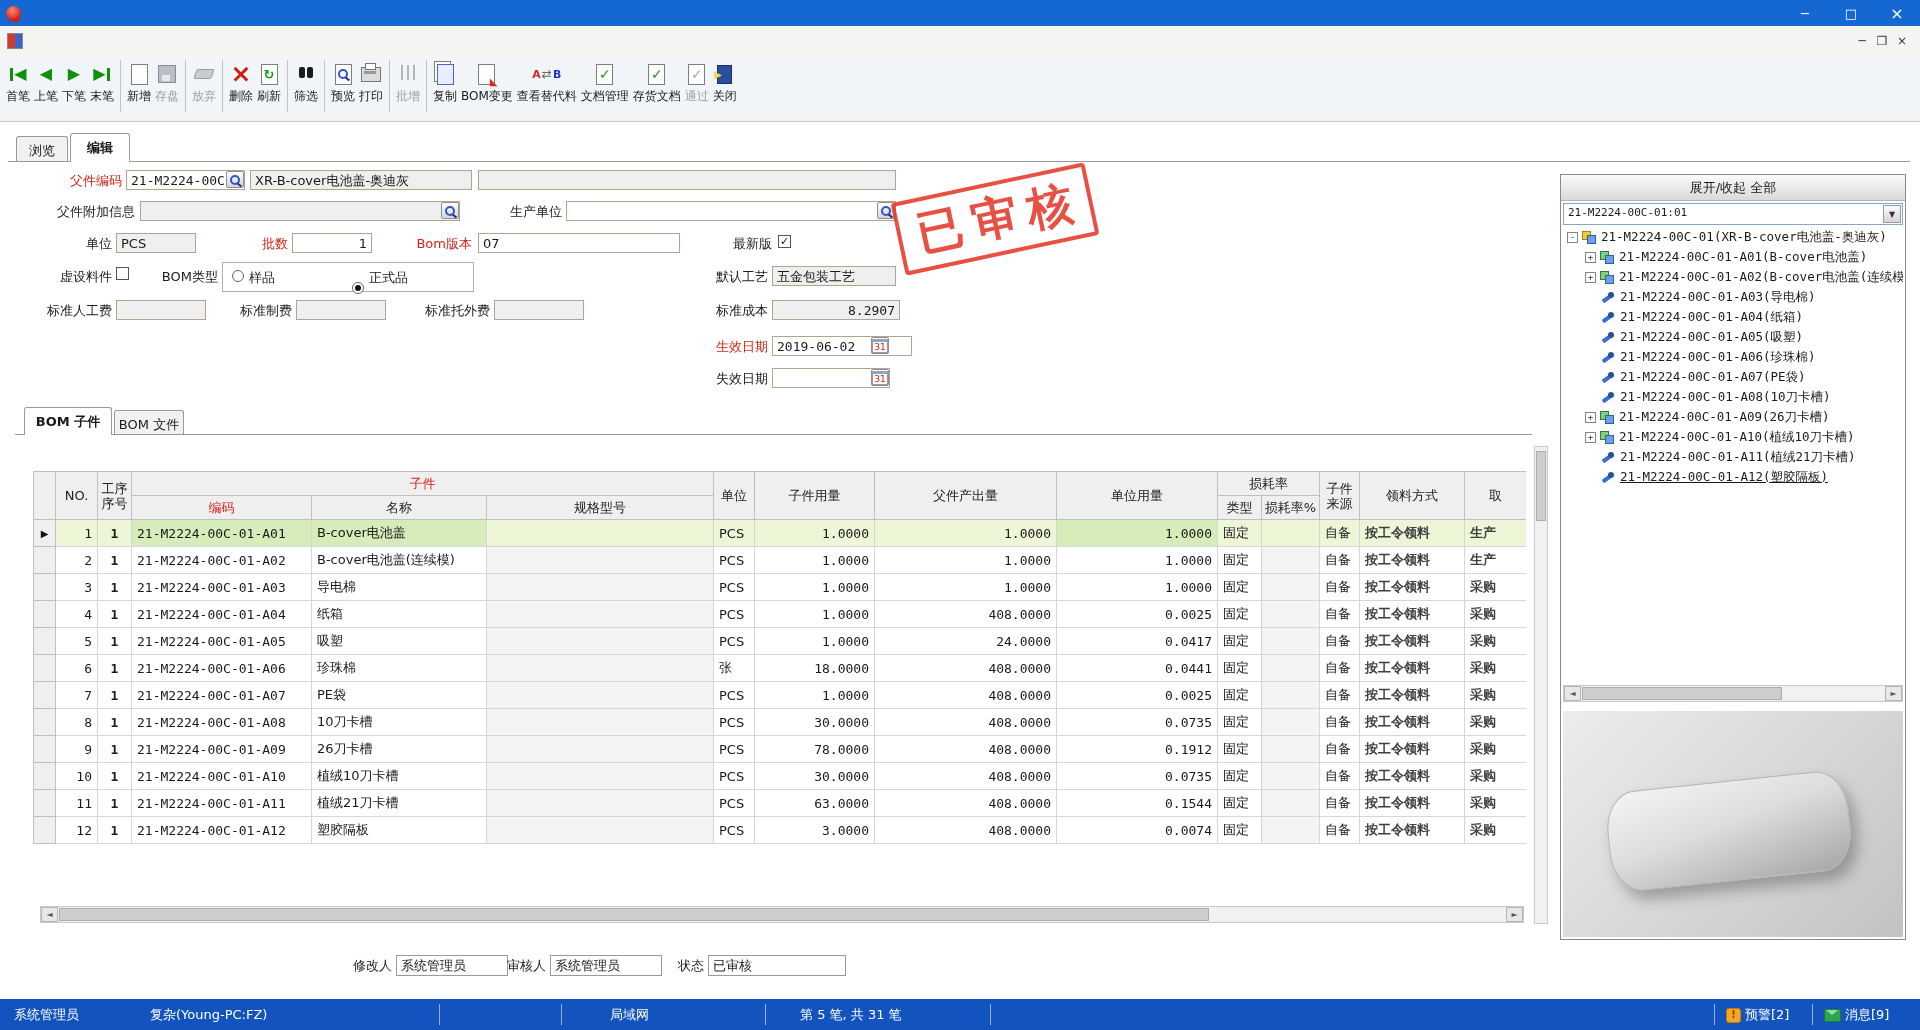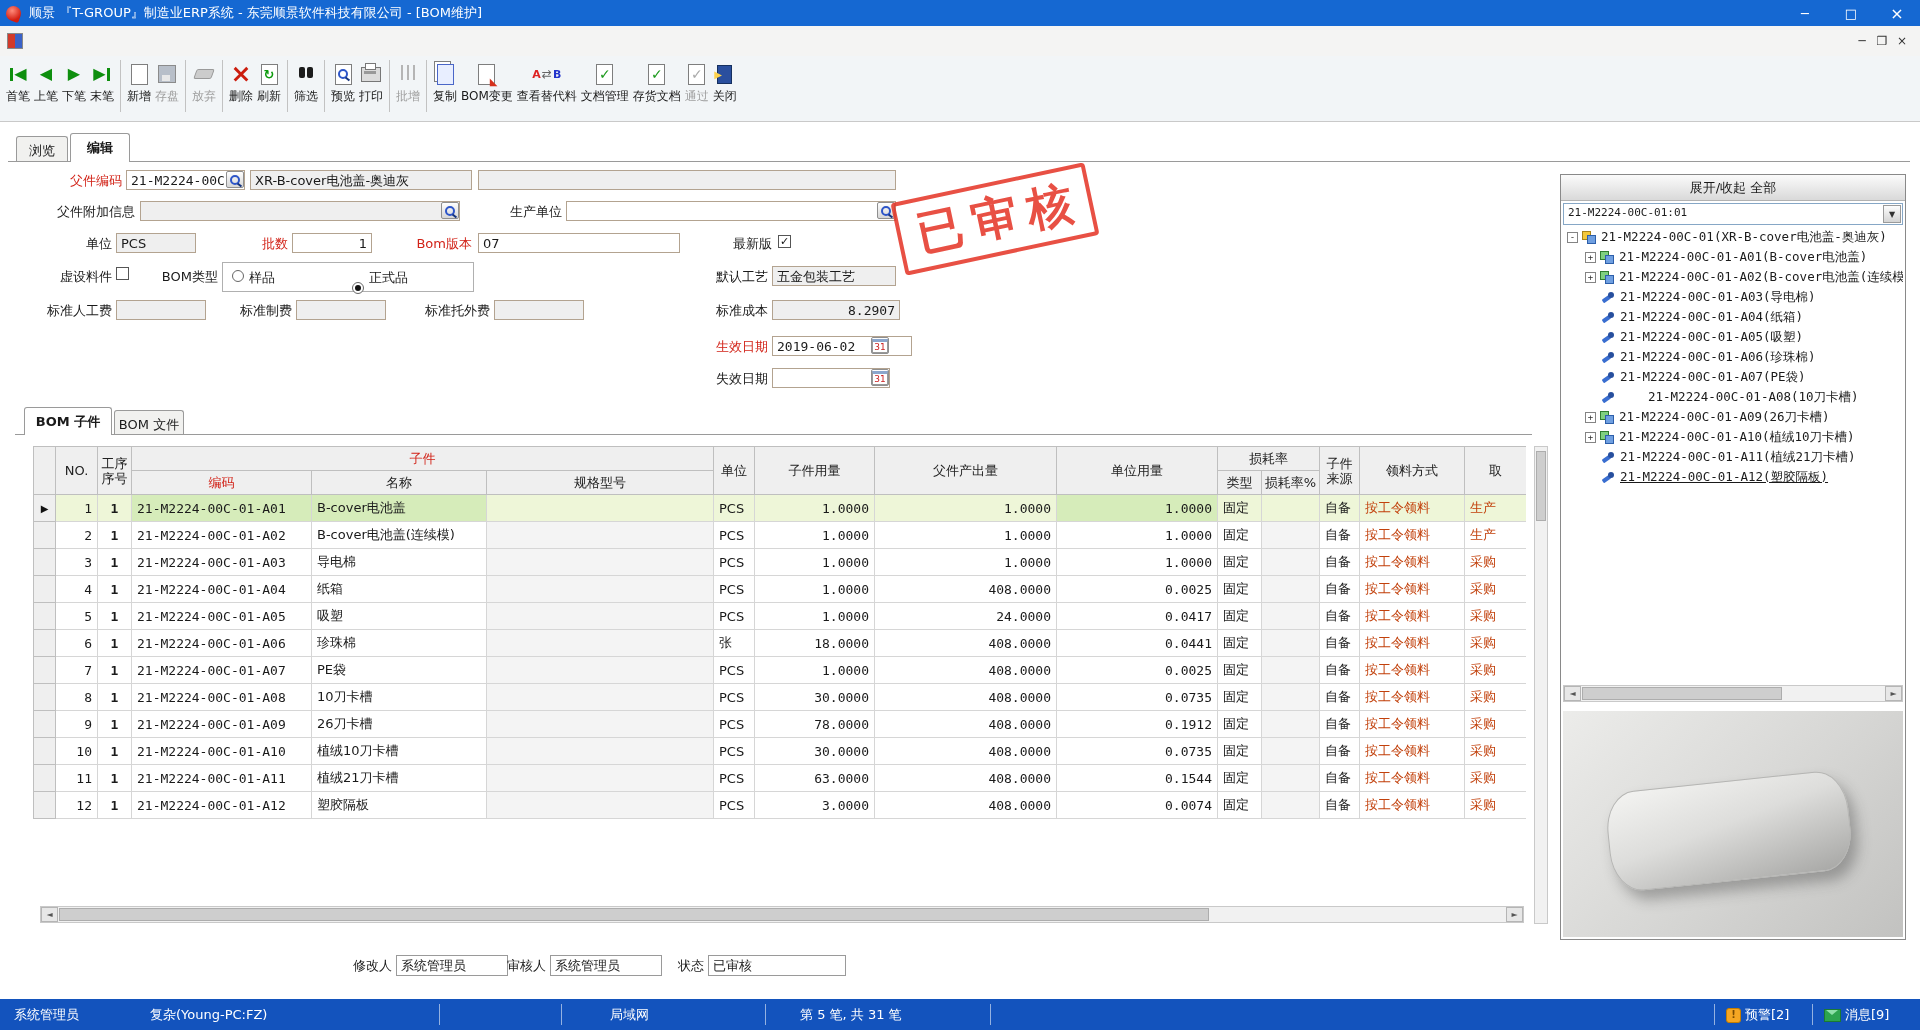--- a/index.html
+++ b/index.html
@@ -81,21 +81,21 @@
   
   #bom-table{border-collapse:collapse;table-layout:fixed;background:#fff;}
   #bom-table th{background:#efefef;border:1px solid #bfbfbf;font-weight:normal;color:#222;padding:0;line-height:15px;font-size:13px;}
   #bom-table th.red{color:#d22318;}
   #bom-table td{border-right:1px solid #d6d6d6;border-bottom:1px solid #d6d6d6;padding:0 5px;height:26px;
     white-space:nowrap;overflow:hidden;font-size:13px;}
   #bom-table td.selcell{background:#efefef;border:1px solid #bfbfbf;text-align:center;font-size:10px;padding:0;color:#111;}
   #bom-table td.num{text-align:right;}
   #bom-table td.ctr{text-align:center;}
   #bom-table td.grayc{background:#f4f4f4;}
-  #bom-table td.green{color:#c2410c;}
+  #bom-table td.green{color:#404040;font-weight:bold;}
   #bom-table tr.selected td{background:#eef6d8;}
   #bom-table tr.selected td.hl{background:#d6ecba;}
   #bom-table tr.selected td.selcell{background:#efefef;}
   
   .sb-track{background:#f1f1f1;border:1px solid #c9c9c9;box-sizing:border-box;}
   .sb-btn{position:absolute;top:0;width:17px;height:100%;background:#e7e7e7;border:1px solid #b5b5b5;box-sizing:border-box;
     display:flex;align-items:center;justify-content:center;font-size:8px;color:#555;}
   .sb-thumb{position:absolute;top:1px;height:13px;background:#cecece;border:1px solid #adadad;box-sizing:border-box;}
   
   .footfld{background:#fff;border:1px solid #9a9a9a;padding:0 4px;line-height:19px;box-sizing:border-box;white-space:nowrap;overflow:hidden;}
@@ -137,21 +137,20 @@
     background:linear-gradient(#d2d2d0,#97979";transform:rotate(-6deg) skewX(-18deg);
     background:linear-gradient(#d2d2d0,#979795);box-shadow:3px 4px 5px rgba(0,0,0,.3);}
 </style>
 </head>
 <body>
 
 <div id="screen">
 
   <div class="a" id="titlebar">
     <span id="app-icon"></span>
-    <span>顺景 『T-GROUP』制造业ERP系统 - 东莞顺景软件科技有限公司 - [BOM维护]</span>
     <span style="flex:1"></span>
     <span class="win-btn">─</span>
     <span class="win-btn">□</span>
     <span class="win-btn close" style="font-size:16px">×</span>
   </div>
 
   <div class="a" id="menubar">
     <span id="menu-grid-icon"></span>
     <span style="flex:1"></span>
     <span class="mdi-btn">─</span>
@@ -371,21 +370,21 @@
       <span class="cal">31</span>
     </div>
 
   <div class="a" id="stamp">已审核</div>
 
   <div class="a tab active" style="left:24px;top:407px;width:88px;height:28px;z-index:2;font-weight:bold">BOM 子件</div>
   <div class="a tab" style="left:114px;top:410px;width:70px;height:25px">BOM 文件</div>
   <div class="a" style="left:15px;top:434px;width:1517px;height:1px;background:#9a9a9a"></div>
 
   <div class="a" style="left:33px;top:446px;width:1493px;overflow:hidden">
-    <table id="bom-table" style="width: 1493px;">
+    <table id="bom-table" style="width: 1493px; margin-top: 25px;">
         <colgroup>
           <col style="width: 22px;">
           <col style="width: 42px;">
           <col style="width: 34px;">
           <col style="width: 180px;">
           <col style="width: 175px;">
           <col style="width: 227px;">
           <col style="width: 41px;">
           <col style="width: 120px;">
           <col style="width: 182px;">
@@ -696,21 +695,21 @@
           <span>21-M2224-00C-01-A05(吸塑)</span>
         </div>
         <div class="tree-item" style="padding-left: 39px;">
           <span class="pin"></span>
           <span>21-M2224-00C-01-A06(珍珠棉)</span>
         </div>
         <div class="tree-item" style="padding-left: 39px;">
           <span class="pin"></span>
           <span>21-M2224-00C-01-A07(PE袋)</span>
         </div>
-        <div class="tree-item" style="padding-left: 39px; gap: 28px;">
+        <div class="tree-item" style="padding-left: 39px;">
           <span class="pin"></span>
           <span>21-M2224-00C-01-A08(10刀卡槽)</span>
         </div>
         <div class="tree-item" style="padding-left: 22px;">
           <span class="exp">+</span>
           <span class="bic g"></span>
           <span>21-M2224-00C-01-A09(26刀卡槽)</span>
         </div>
         <div class="tree-item" style="padding-left: 22px;">
           <span class="exp">+</span>

